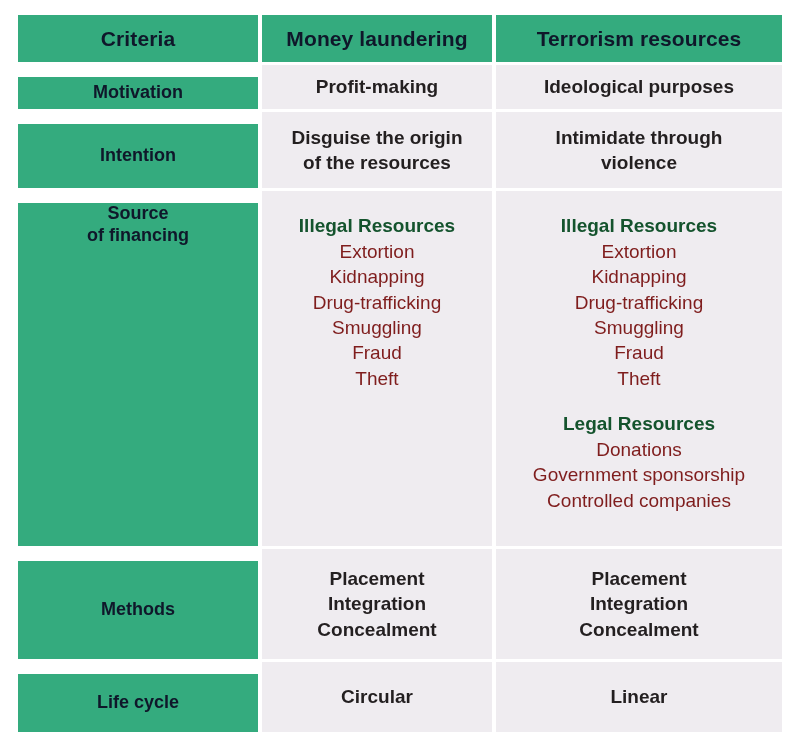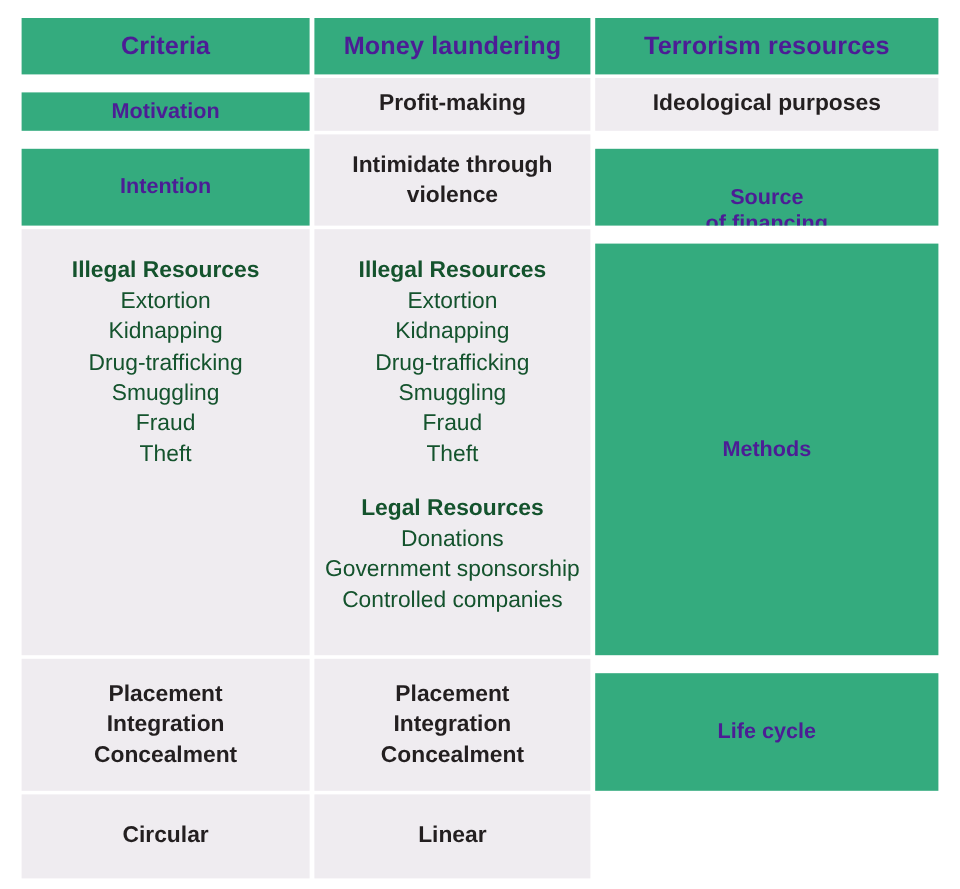--- a/index.html
+++ b/index.html
@@ -34,21 +34,21 @@
     align-items: center;
     justify-content: center;
     text-align: center;
     box-sizing: border-box;
     overflow: hidden;
   }
 
   
   .cell.green {
     background: #34ab7e;
-    color: #4c1d95;
+    color: #0f172a;
     font-weight: bold;
   }
   .cell.header {
     font-size: 21px;
     letter-spacing: 0.1px;
   }
   .cell.rowlabel {
     font-size: 18px;
     line-height: 1.22;
     margin-top: 12px;
@@ -61,39 +61,38 @@
     font-size: 19px;
     line-height: 1.32;
     font-weight: normal;
   }
 
   
   .cell.top-align {
     justify-content: flex-start;
   }
   .cell.rowlabel.top-align {
-    padding-top: 30px;
   }
   .cell.data.top-align {
     padding-top: 22px;
   }
 
   .group { width: 100%; }
   .group + .group { margin-top: 20px; }
 
   .group-title {
     font-weight: bold;
     font-size: 19px;
     line-height: 1.38;
     color: #14532d;
   }
   .group-item {
     font-size: 19px;
     line-height: 1.33;
-    color: #14532d;
+    color: #7f1d1d;
   }
   .line {
     display: block;
     font-size: 19px;
     line-height: 1.32;
     font-weight: bold;
   }
 </style>
 </head>
 <body>
@@ -115,20 +114,24 @@
   </div>
   <div class="cell data">
     <span class="line">Profit-making</span>
   </div>
   <div class="cell data">
     <span class="line">Ideological purposes</span>
   </div>
 
   <div class="cell green rowlabel">
     <span>Intention</span>
+  </div>
+  <div class="cell data">
+    <span class="line">Disguise the origin</span>
+    <span class="line">of the resources</span>
   </div>
   <div class="cell data">
     <span class="line">Intimidate through</span>
     <span class="line">violence</span>
   </div>
 
   <div class="cell green rowlabel top-align">
     <span>Source</span>
     <span>of financing</span>
   </div>

